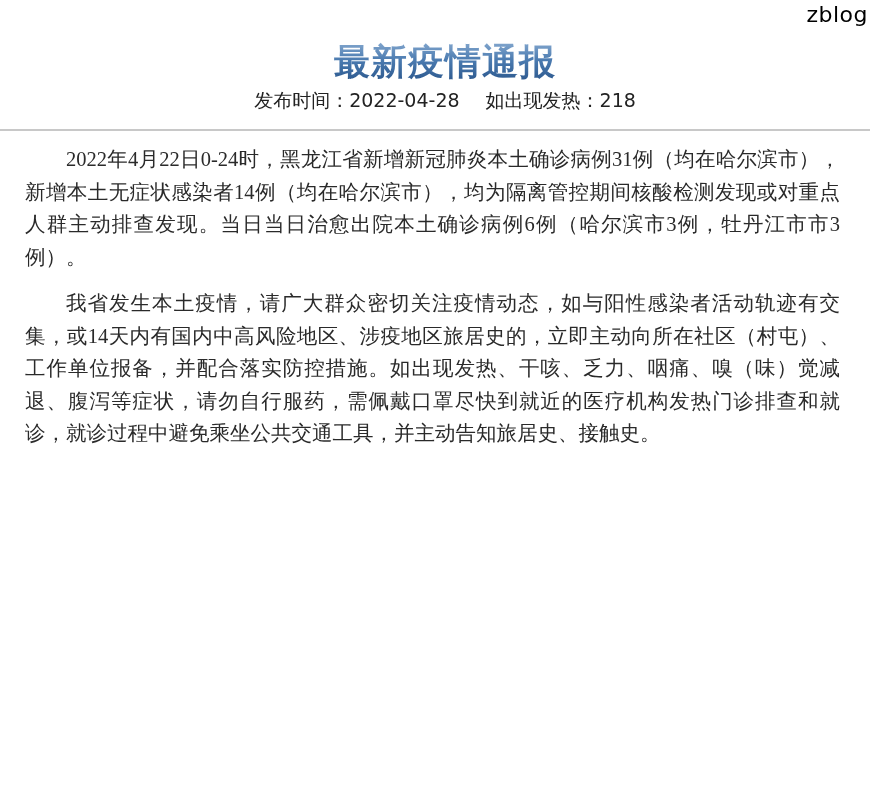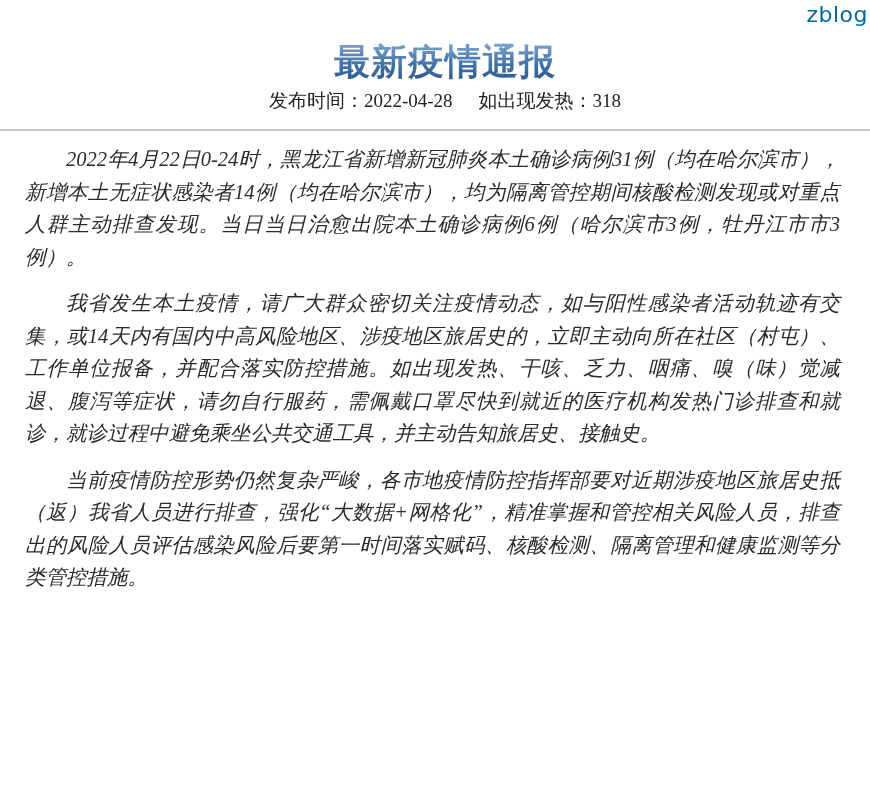--- a/index.html
+++ b/index.html
@@ -1,57 +1,56 @@
 <!DOCTYPE html>
 <html><head>
 <meta charset="utf-8">
 <style>
   html, body { margin: 0; padding: 0; background: #ffffff; }
   body { width: 870px; height: 800px; overflow: hidden; position: relative; }
   .watermark {
     position: absolute; top: 2px; right: 2px;
-    font-family: "DejaVu Sans", sans-serif; font-size: 22px; color: #0369a1;
+    font-family: "DejaVu Sans", sans-serif; font-size: 22px; color: #000000;
     letter-spacing: 0.5px;
   }
   .title {
     position: absolute; top: 14px; left: 0; width: 890px; text-align: center;
     font-family: "DejaVu Sans", sans-serif; font-weight: bold; font-size: 36px;
     letter-spacing: 1px;
     color: #2d5f96;
     background: linear-gradient(to bottom, #8fb0d4 0%, #4b7bb0 45%, #244f85 100%);
     -webkit-background-clip: text; background-clip: text;
     -webkit-text-fill-color: transparent;
   }
   .meta {
     position: absolute; top: 88px; left: 0; width: 890px; text-align: center;
     font-family: "DejaVu Sans", sans-serif; font-size: 19px; color: #222222;
   }
-  .meta span { display: inline-block; font-family: Liberation Serif, serif; }
+  .meta span { display: inline-block; }
   .meta .gap { width: 26px; }
   .divider {
     position: absolute; top: 129px; left: 0; width: 870px; height: 2px;
     background: #c8c8c8;
   }
   .article {
     position: absolute; top: 143px; left: 25px; width: 815px;
     font-family: "Liberation Serif", "DejaVu Serif", serif;
-    font-size: 20.5px; line-height: 32.5px; color: #2a2a2a; font-style: italic;
+    font-size: 20.5px; line-height: 32.5px; color: #2a2a2a;
   }
   .article p { margin: 0 0 14px 0; text-indent: 41px; text-align: justify; }
 </style>
 </head>
 <body>
 
 <div class="watermark">zblog</div>
 
 <h1 class="title">最新疫情通报</h1>
 
 <div class="meta">
-  <span>发布时间：</span><span>2022-04-28</span><span class="gap"></span><span>如出现发热：</span><span>318</span>
+  <span>发布时间：</span><span>2022-04-28</span><span class="gap"></span><span>如出现发热：</span><span>218</span>
 </div>
 
 <div class="divider"></div>
 
 <div class="article">
   <p>2022年4月22日0-24时，黑龙江省新增新冠肺炎本土确诊病例31例（均在哈尔滨市），新增本土无症状感染者14例（均在哈尔滨市），均为隔离管控期间核酸检测发现或对重点人群主动排查发现。当日当日治愈出院本土确诊病例6例（哈尔滨市3例，牡丹江市市3例）。</p>
   <p>我省发生本土疫情，请广大群众密切关注疫情动态，如与阳性感染者活动轨迹有交集，或14天内有国内中高风险地区、涉疫地区旅居史的，立即主动向所在社区（村屯）、工作单位报备，并配合落实防控措施。如出现发热、干咳、乏力、咽痛、嗅（味）觉减退、腹泻等症状，请勿自行服药，需佩戴口罩尽快到就近的医疗机构发热门诊排查和就诊，就诊过程中避免乘坐公共交通工具，并主动告知旅居史、接触史。</p>
-  <p>当前疫情防控形势仍然复杂严峻，各市地疫情防控指挥部要对近期涉疫地区旅居史抵（返）我省人员进行排查，强化“大数据+网格化”，精准掌握和管控相关风险人员，排查出的风险人员评估感染风险后要第一时间落实赋码、核酸检测、隔离管理和健康监测等分类管控措施。</p>
 </div>
 
 </body></html>

